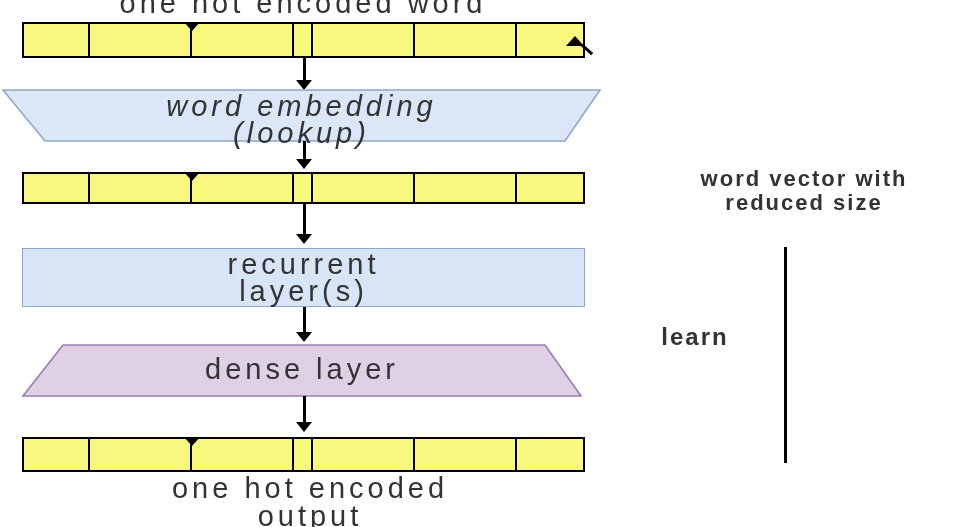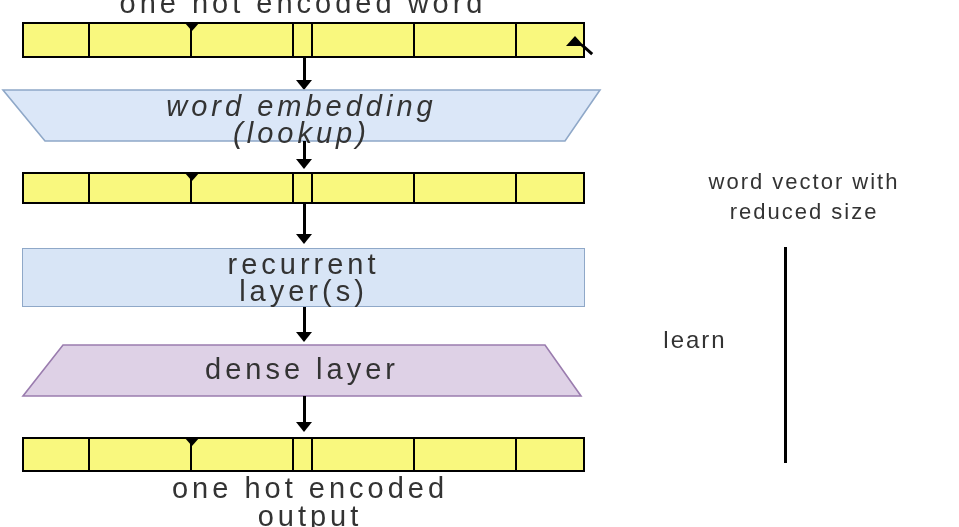--- a/index.html
+++ b/index.html
@@ -16,24 +16,25 @@
     font-size:29px;
     letter-spacing:4px;
     line-height:27px;
     color:var(--c-text,#333);
     text-align:center;
     white-space:pre-line;
   }
   .side-text{
     font-size:22px;
     letter-spacing:2px;
-    line-height:30px;
+    line-height:24px;
     color:var(--c-text,#333);
     text-align:center;
     white-space:pre-line;
+    font-weight:bold;
   }
   
   .vector-bar{
     position:absolute;
     left:22px;width:563px;
     background:var(--c-vector_fill,#f9f87e);
     border:2px solid var(--c-vector_border,#000);
     box-sizing:border-box;
     display:flex;
   }

